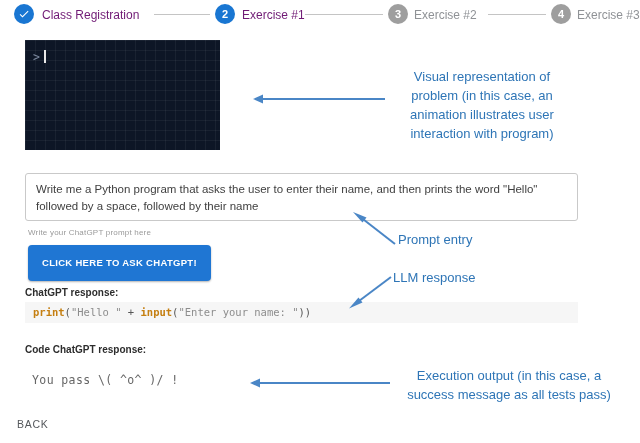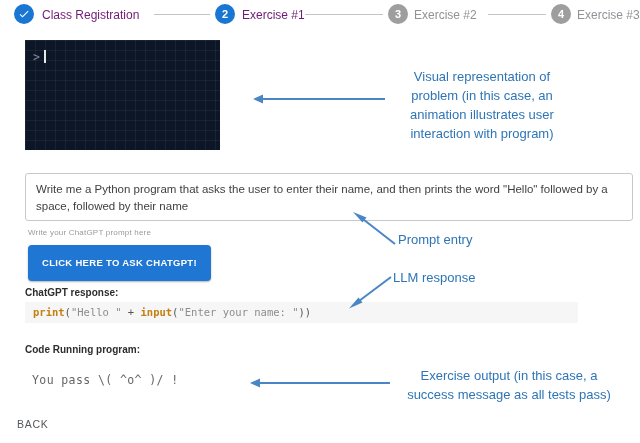--- a/index.html
+++ b/index.html
@@ -51,21 +51,21 @@
   .cursor{display:inline-block;width:2px;height:13px;background:#e8e8e8;vertical-align:-2px;margin-left:4px;}
 
   
   .annotation{color:var(--ann);font-size:13px;line-height:19px;text-align:center;}
   .arrow-svg{display:block;}
   .arrow-svg line{stroke:var(--arrow);stroke-width:2;}
   .arrow-svg path{fill:var(--arrow);}
 
   
   .prompt-box{
-    left:25px;top:173px;width:608px;height:48px;
+    left:25px;top:173px;width:553px;height:48px;
     border:1px solid #c9c9c9;border-radius:3px;
     padding:7px 10px;
     font-size:11.5px;line-height:17px;color:#3f3f3f;
     background:#fff;
   }
   .helper{left:28px;top:228px;font-size:8px;color:#9a9a9a;letter-spacing:0.2px;}
   .ask-btn{
     left:28px;top:245px;height:36px;
     background:var(--btn);border:none;border-radius:4px;
     color:#fff;font-family:"Liberation Sans", sans-serif;
@@ -159,23 +159,23 @@
 
 <div class="abs section-heading" style="left:25px;top:287px;">ChatGPT response:</div>
 <div class="abs code-block"><span class="tok-kw">print</span><span class="tok-pl">(</span><span class="tok-str">"Hello " </span><span class="tok-pl">+ </span><span class="tok-kw">input</span><span class="tok-pl">(</span><span class="tok-str">"Enter your name: "</span><span class="tok-pl">))</span></div>
 
 <div class="abs annotation" style="left:393px;top:268px;">LLM response</div>
 <svg class="abs arrow-svg" style="left:344px;top:271px;" width="52" height="42">
   <line x1="47" y1="6" x2="11" y2="33"></line>
   <path d="M18.5,31.5 L5,37.5 L14.5,26.5 z"></path>
 </svg>
 
-<div class="abs section-heading" style="left:25px;top:344px;">Code Running program:</div>
+<div class="abs section-heading" style="left:25px;top:344px;">Code ChatGPT response:</div>
 <div class="abs run-output">You pass \( ^o^ )/ !</div>
 
-<div class="abs annotation" style="left:398px;top:366px;width:222px;">Exercise output (in this case, a success message as all tests pass)</div>
+<div class="abs annotation" style="left:398px;top:366px;width:222px;">Execution output (in this case, a success message as all tests pass)</div>
 <svg class="abs arrow-svg" style="left:248px;top:375px;" width="146" height="16">
   <line x1="142" y1="8" x2="10" y2="8"></line>
   <path d="M12,3.5 L2,8 L12,12.5 z"></path>
 </svg>
 
 <button class="abs footer-btn back">BACK</button>
 <button class="abs footer-btn next">NEXT</button>
 
 </body></html>

